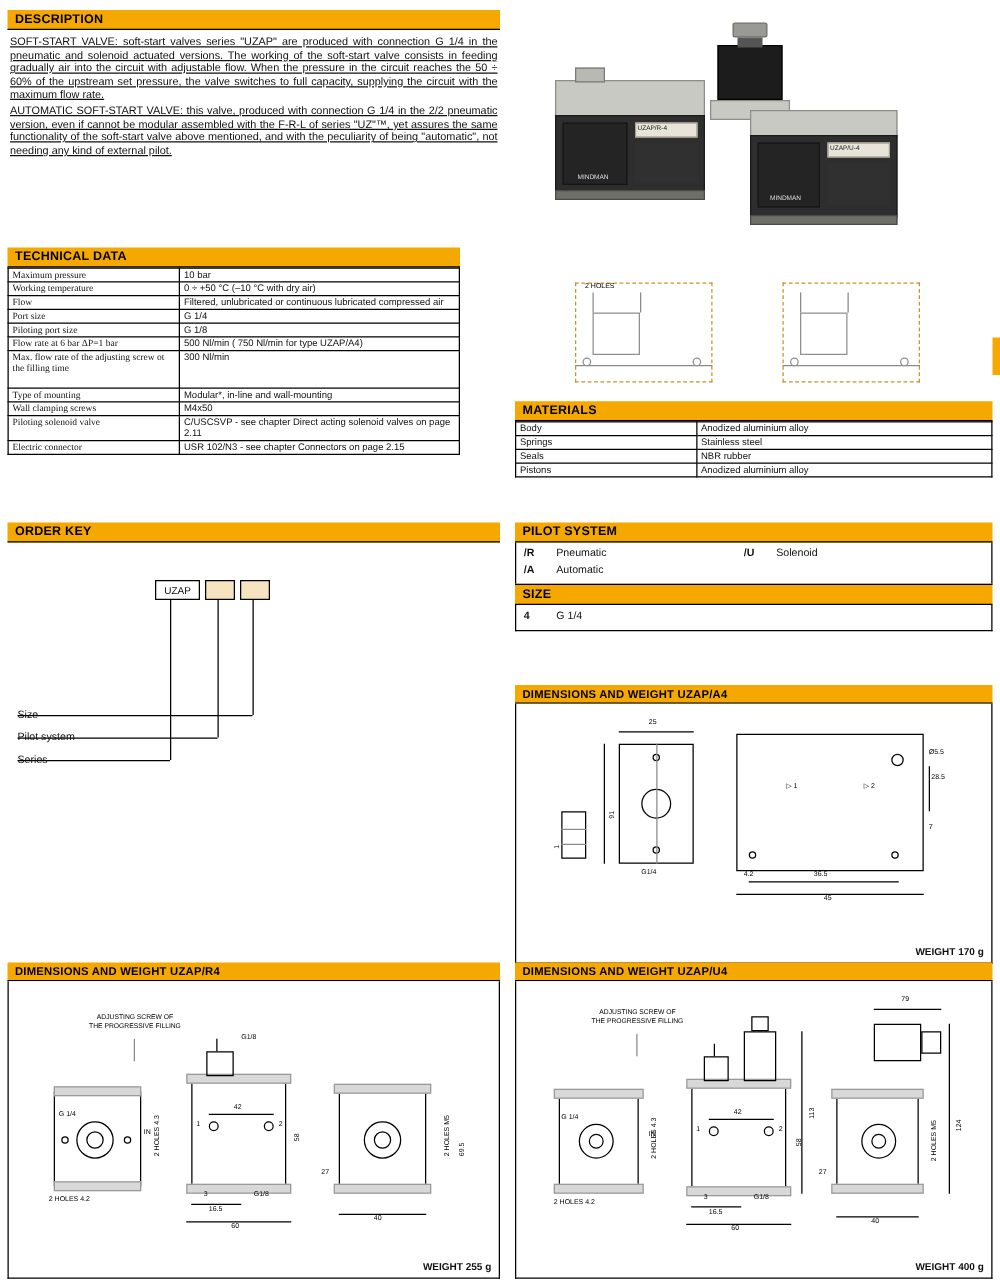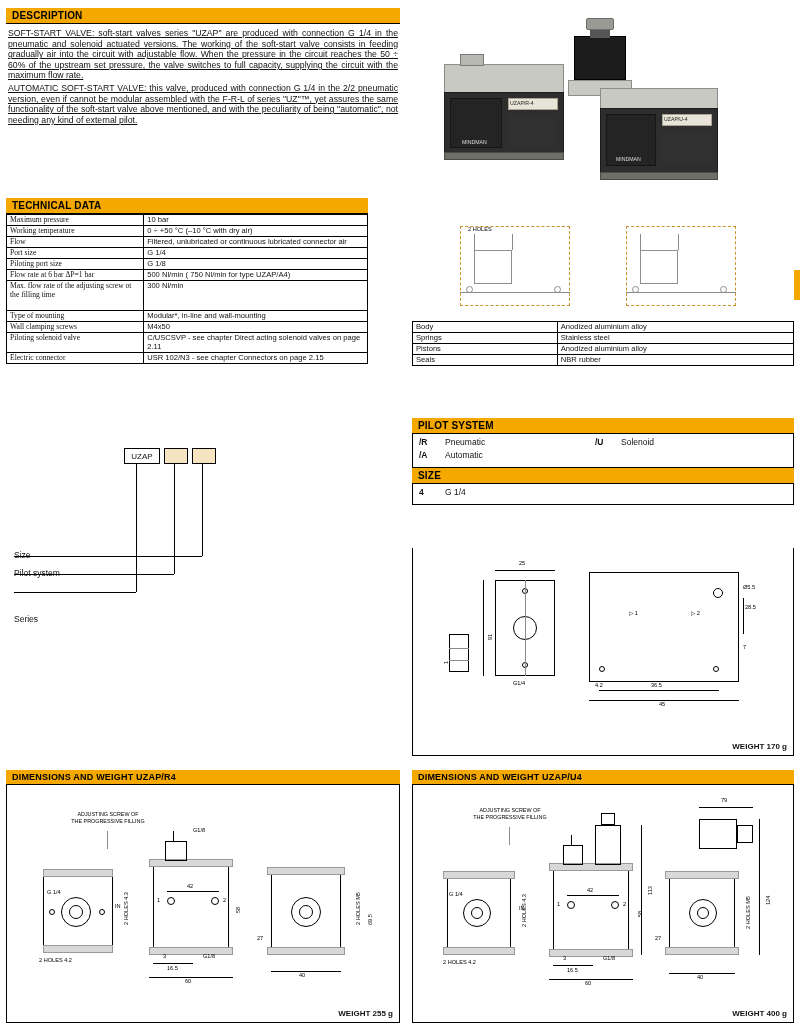--- a/index.html
+++ b/index.html
@@ -146,21 +146,21 @@
           <tr>
             <td class="k">Maximum pressure</td>
             <td>10 bar</td>
           </tr>
       <tr>
             <td class="k">Working temperature</td>
             <td>0 ÷ +50 °C (–10 °C with dry air)</td>
           </tr>
       <tr>
             <td class="k">Flow</td>
-            <td>Filtered, unlubricated or continuous lubricated connector air</td>
+            <td>Filtered, unlubricated or continuous lubricated compressed air</td>
           </tr>
       <tr>
             <td class="k">Port size</td>
             <td>G 1/4</td>
           </tr>
       <tr>
             <td class="k">Piloting port size</td>
             <td>G 1/8</td>
           </tr>
       <tr>
@@ -235,58 +235,60 @@
     <div class="sdash" style="left:222px; top:4px; width:110px; height:80px;"></div>
     <div class="rectg" style="left:236px; top:28px; width:38px; height:34px;"></div>
     <div class="gl" style="left:236px; top:12px; width:1px; height:16px;"></div>
     <div class="gl" style="left:274px; top:12px; width:1px; height:16px;"></div>
     <div class="gl" style="left:222px; top:70px; width:110px; height:1px;"></div>
     <div class="circg" style="left:228px; top:64px; width:7px; height:7px;"></div>
     <div class="circg" style="left:316px; top:64px; width:7px; height:7px;"></div>
   </div>
 
   <div class="panel" id="materials">
+    <div class="hdr">MATERIALS</div>
     <table class="dt">
       <tbody>
           <tr>
             <td class="k">Body</td>
             <td>Anodized aluminium alloy</td>
           </tr>
       <tr>
             <td class="k">Springs</td>
             <td>Stainless steel</td>
           </tr>
       <tr>
+            <td class="k">Seals</td>
+            <td>NBR rubber</td>
+          </tr>
+      <tr>
             <td class="k">Pistons</td>
             <td>Anodized aluminium alloy</td>
           </tr>
-      <tr>
-            <td class="k">Seals</td>
-            <td>NBR rubber</td>
-          </tr>
     </tbody>
       </table>
   </div>
 
   <div class="panel" id="orderkey">
+    <div class="hdr">ORDER KEY</div>
     <div class="area">
       <div class="ok-box ok-uzap">UZAP</div>
       <div class="ok-box ok-b2"></div>
       <div class="ok-box ok-b3"></div>
 
       <div class="vline" style="left:130px; top:46px; height:128px;"></div>
       <div class="hline" style="left:8px; top:174px; width:122px;"></div>
 
       <div class="vline" style="left:168px; top:46px; height:110px;"></div>
       <div class="hline" style="left:8px; top:156px; width:160px;"></div>
 
       <div class="vline" style="left:196px; top:46px; height:92px;"></div>
       <div class="hline" style="left:8px; top:138px; width:188px;"></div>
 
-      <div class="ok-lbl" style="left:8px; top:168px;margin-top:28px;">Series</div>
+      <div class="ok-lbl" style="left:8px; top:168px;">Series</div>
       <div class="ok-lbl" style="left:8px; top:150px;">Pilot system</div>
       <div class="ok-lbl" style="left:8px; top:132px;">Size</div>
     </div>
   </div>
 
   <div class="panel" id="pilot">
     <div class="hdr">PILOT SYSTEM</div>
     <div class="rows" style="border-left:1px solid #000;border-right:1px solid #000;">
       <div class="prow">
         <span class="pcode">/R</span>
@@ -302,20 +304,21 @@
     <div class="hdr" style="border-top:1px solid #000;">SIZE</div>
     <div class="rows" id="size" style="border:1px solid #000;border-top:none;">
       <div class="prow">
         <span class="pcode">4</span>
         <span class="pname">G 1/4</span>
       </div>
     </div>
   </div>
 
   <div class="panel" id="dimA4">
+    <div class="hdr small">DIMENSIONS AND WEIGHT UZAP/A4</div>
     <div class="body">
 
       <div class="rect" style="left:82px; top:32px; width:60px; height:96px;"></div>
       <div class="circ" style="left:100px; top:68px; width:24px; height:24px;"></div>
       <div class="circ" style="left:109px; top:40px; width:6px; height:6px;"></div>
       <div class="circ" style="left:109px; top:114px; width:6px; height:6px;"></div>
       <div class="gl" style="left:112px; top:32px; width:1px; height:96px;"></div>
       <div class="dl" style="left:82px; top:22px; width:60px; height:1px;"></div>
       <div class="dim" style="left:106px; top:12px;">25</div>
       <div class="dimv" style="left:74px; top:92px;">91</div>

